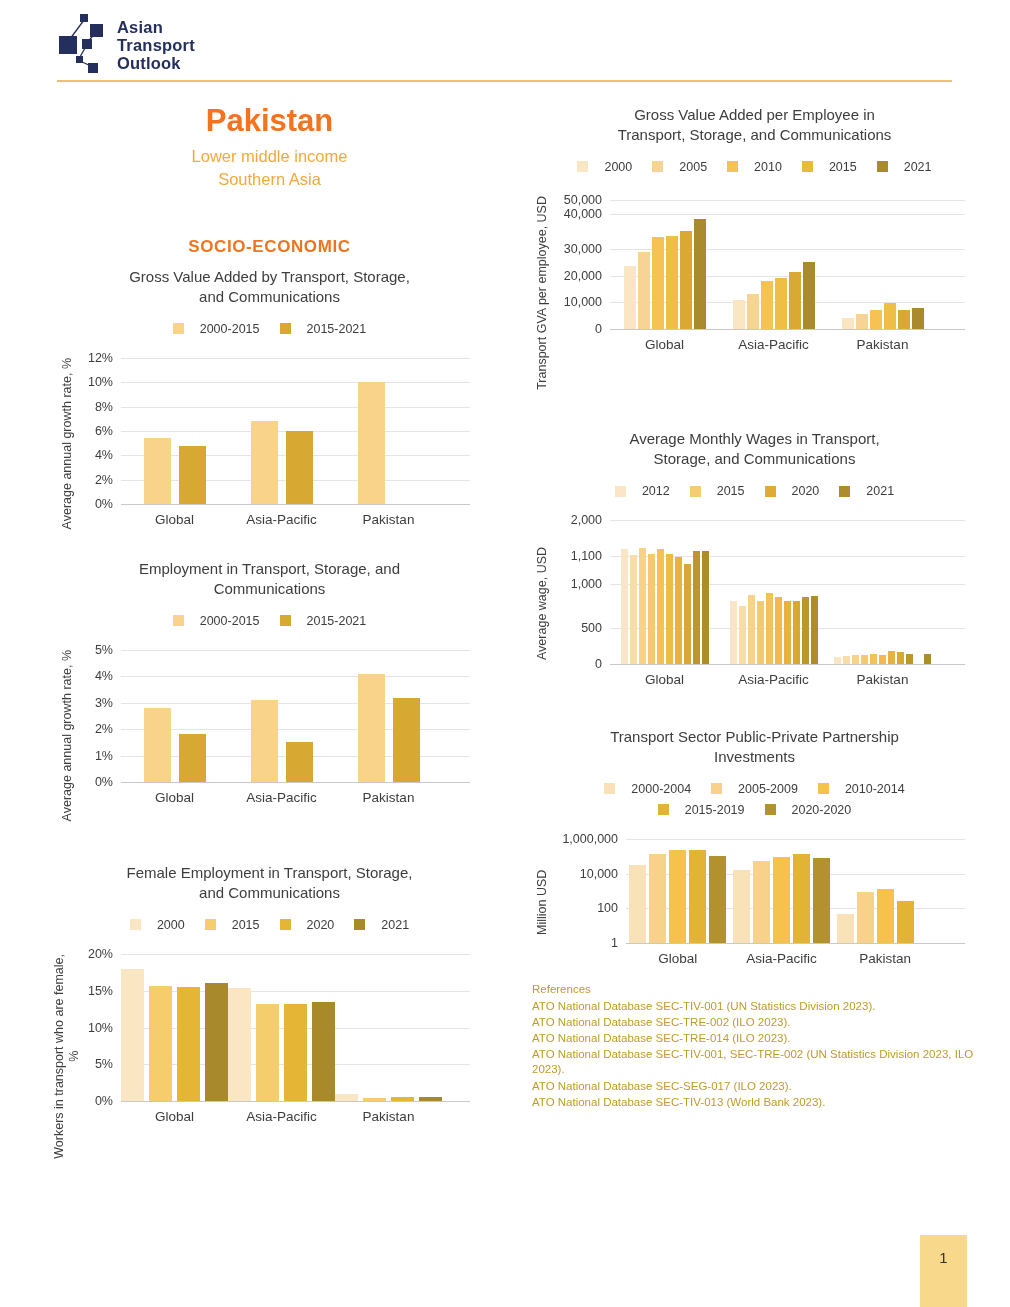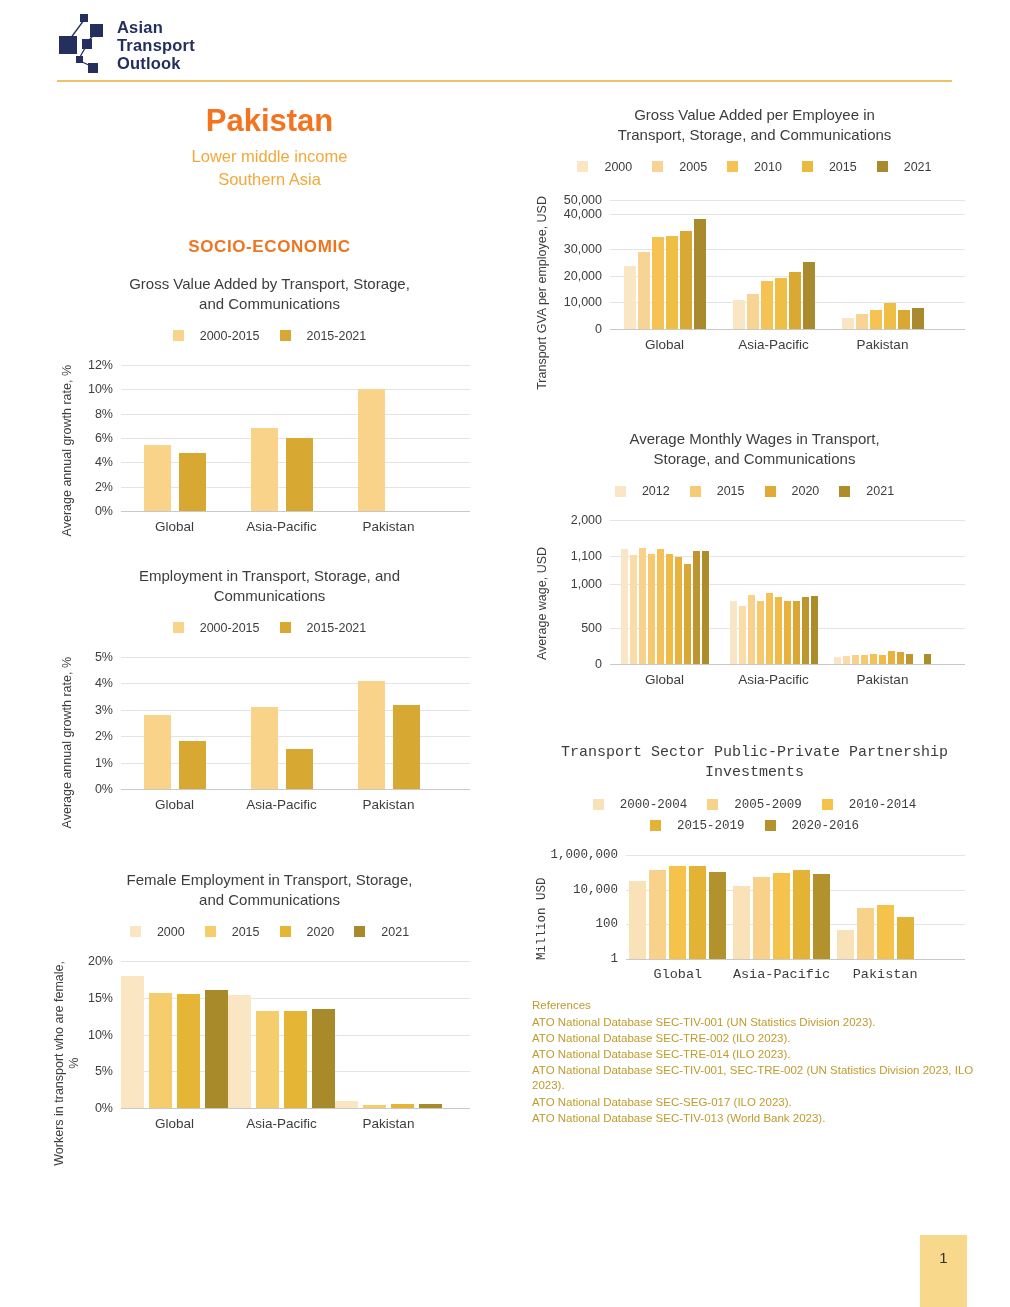--- a/index.html
+++ b/index.html
@@ -37,21 +37,21 @@
   .gl-label{position:absolute;right:100%;margin-right:8px;top:-7px;font-size:12.5px;color:#3d3d3d;white-space:nowrap;}
   .c-groups{position:absolute;left:0;right:28px;bottom:0;top:0;display:flex;}
   .c-group{flex:1;display:flex;align-items:flex-end;justify-content:center;}
   .c-bar{flex:none;}
   .c-cats{display:flex;margin-top:8px;margin-right:28px;}
   .c-cat{flex:1;text-align:center;font-size:13.5px;color:#3d3d3d;}
 
   .mt-l2{margin-top:30px;}
   .mt-l3{margin-top:42px;}
   .mt-r2{margin-top:40px;}
-  .mt-r3{margin-top:56px;font-family:Liberation Mono, monospace;}
+  .mt-r3{margin-top:40px;}
 
   
   .refs{margin-top:16px;font-size:11.5px;line-height:1.32;color:#bf9b2c;}
   .refs-title{font-weight:normal;margin-bottom:2px;}
   .refs-item{margin:0 0 1px;}
 
   
   .page-tab{position:absolute;left:920px;top:1235px;width:47px;height:72px;background:#f8d88a;
             display:flex;justify-content:center;padding-top:14px;box-sizing:border-box;
             font-size:15px;color:#333;}
@@ -89,21 +89,21 @@
   <div class="header-rule"></div>
 
   <div class="col-left">
     <div class="country-block">
       <div class="country-name">Pakistan</div>
       <div class="country-sub">Lower middle income</div>
       <div class="country-sub">Southern Asia</div>
     </div>
     <div class="section-h">SOCIO-ECONOMIC</div>
 
-    <section class="chart" style="margin-top:17px;">
+    <section class="chart" style="margin-top:10px;">
       <h3 class="c-title">Gross Value Added by Transport, Storage,
 and Communications</h3>
       <div class="c-legend">
           <div class="legend-row">
             <span class="legend-item">
               <span class="legend-sq" style="background: rgb(248, 211, 137);"></span>
               <span>2000-2015</span>
             </span>
             <span class="legend-item">
               <span class="legend-sq" style="background: rgb(216, 169, 50);"></span>
@@ -490,21 +490,21 @@
               <span>2010-2014</span>
             </span>
           </div>
           <div class="legend-row">
             <span class="legend-item">
               <span class="legend-sq" style="background: rgb(226, 179, 53);"></span>
               <span>2015-2019</span>
             </span>
             <span class="legend-item">
               <span class="legend-sq" style="background: rgb(179, 145, 44);"></span>
-              <span>2020-2016</span>
+              <span>2020-2020</span>
             </span>
           </div>
         </div>
       <div class="c-body">
         <div class="c-ylab">Million USD</div>
         <div class="c-plotwrap" style="margin-left: 74px;">
           <div class="c-plot" style="height: 104px;">
               <div class="gl" style="top: 0px;">
                 <span class="gl-label">1,000,000</span>
               </div>

